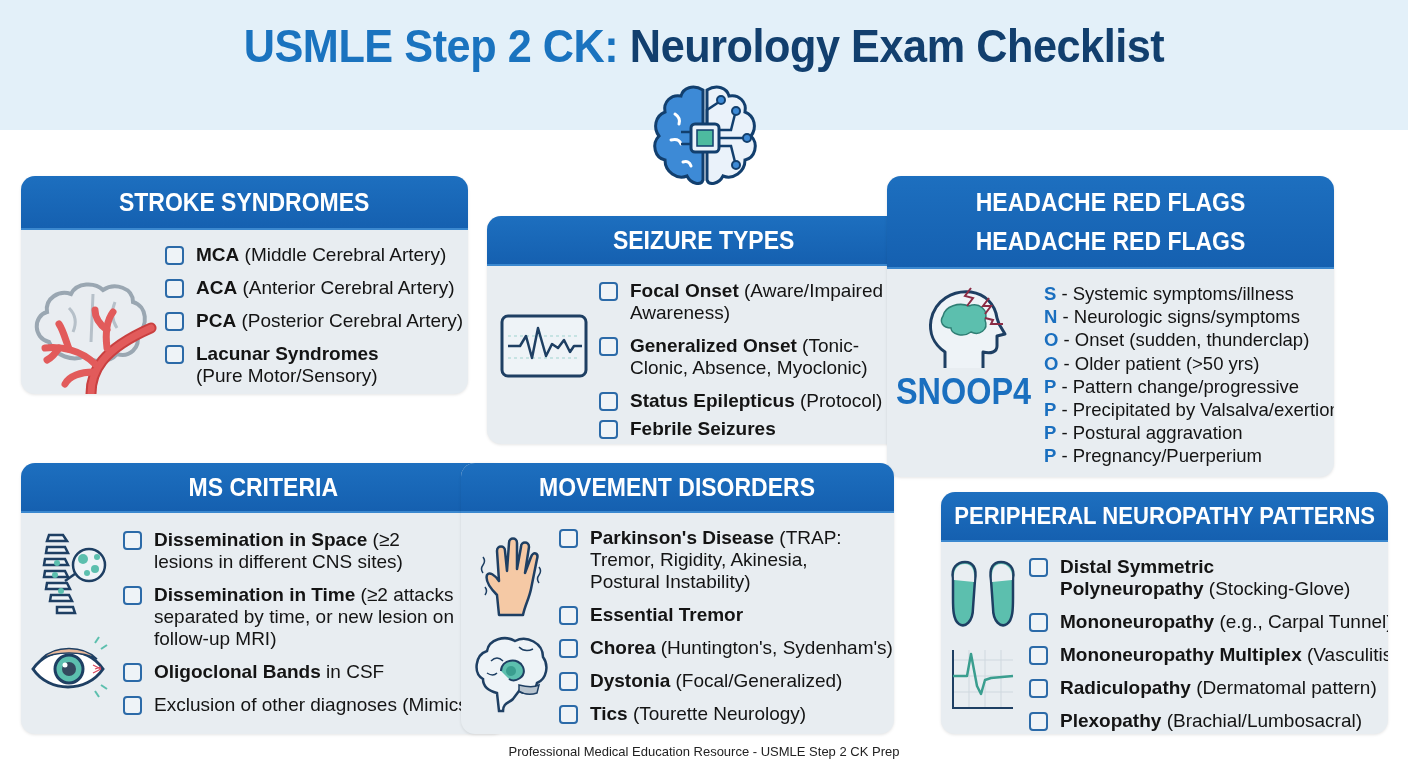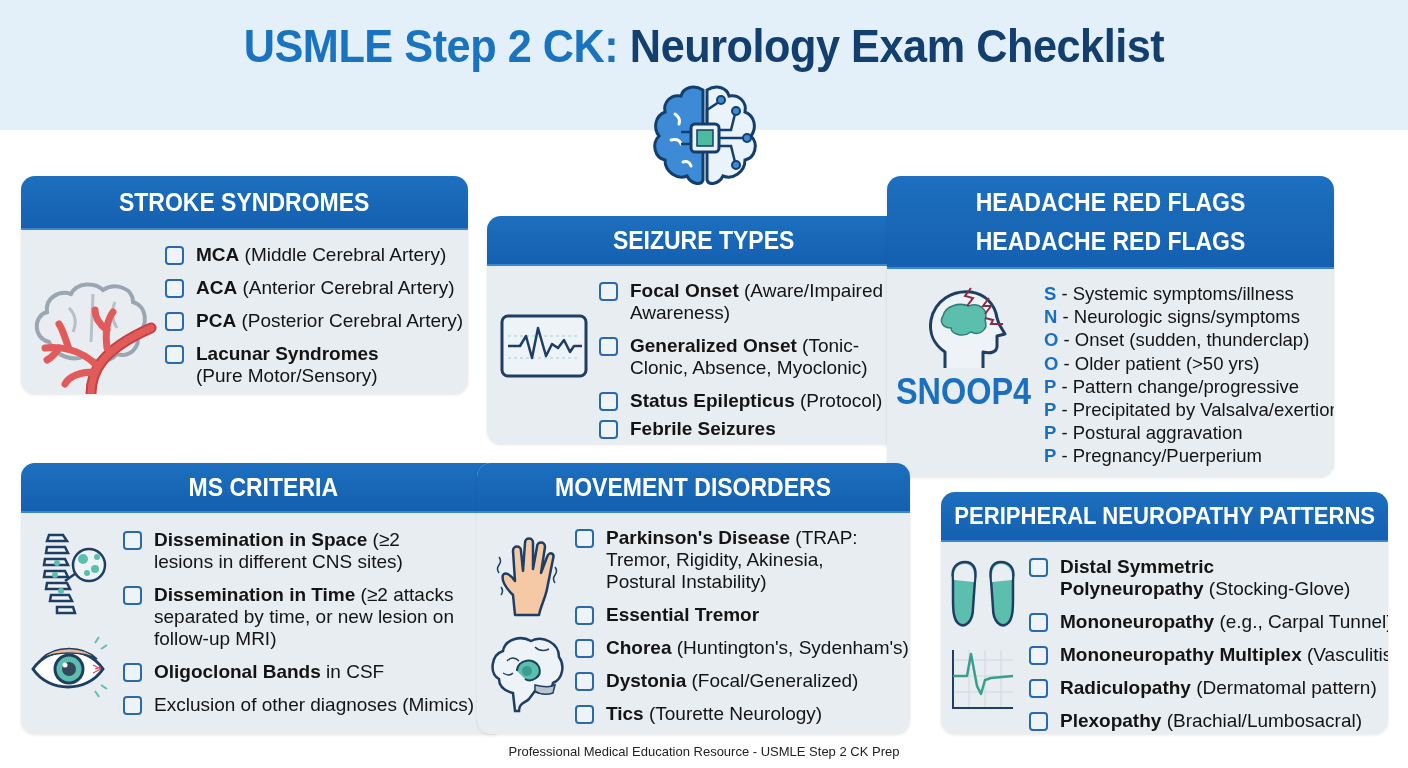--- a/index.html
+++ b/index.html
@@ -259,21 +259,21 @@
         <span class="cb"></span>
         <span class="txt"><b>Oligoclonal Bands</b><span> in CSF</span></span>
       </li>
     <li>
         <span class="cb"></span>
         <span class="txt" style="white-space:nowrap;"><b></b><span>Exclusion of other diagnoses (Mimics)</span></span>
       </li>
   </ul>
 </section>
 
-<section class="card" style="left:477px; top:463px; width:433px; height:271px;">
+<section class="card" style="left:461px; top:463px; width:433px; height:271px;">
   <div class="card-header" style="height:50px;">
     <span>MOVEMENT DISORDERS</span>
   </div>
   <svg class="icon" style="left:18px; top:74px;" width="64" height="80" viewBox="0 0 64 80">
     <path d="M20 78 L18 58 C12 52 6 44 8 38 C10 34 16 38 20 44 L18 14 C18 8 26 8 26 14 L28 34 L30 6 C30 0 38 0 38 6 L38 32 L42 10 C42 4 50 4 50 10 L46 36 L52 20 C54 14 60 16 58 22 L52 52 C50 62 46 68 44 78 Z" fill="#f5c9a5" stroke="#1e3f63" stroke-width="2.5" stroke-linejoin="round"></path>
     <g stroke="#1e3f63" stroke-width="1.5" fill="none">
         <path d="M4 20 q3 4 0 8 q-3 4 0 8"></path>
         <path d="M60 30 q3 4 0 8 q-3 4 0 8"></path>
         <path d="M6 50 q3 4 0 8"></path>
       </g>

